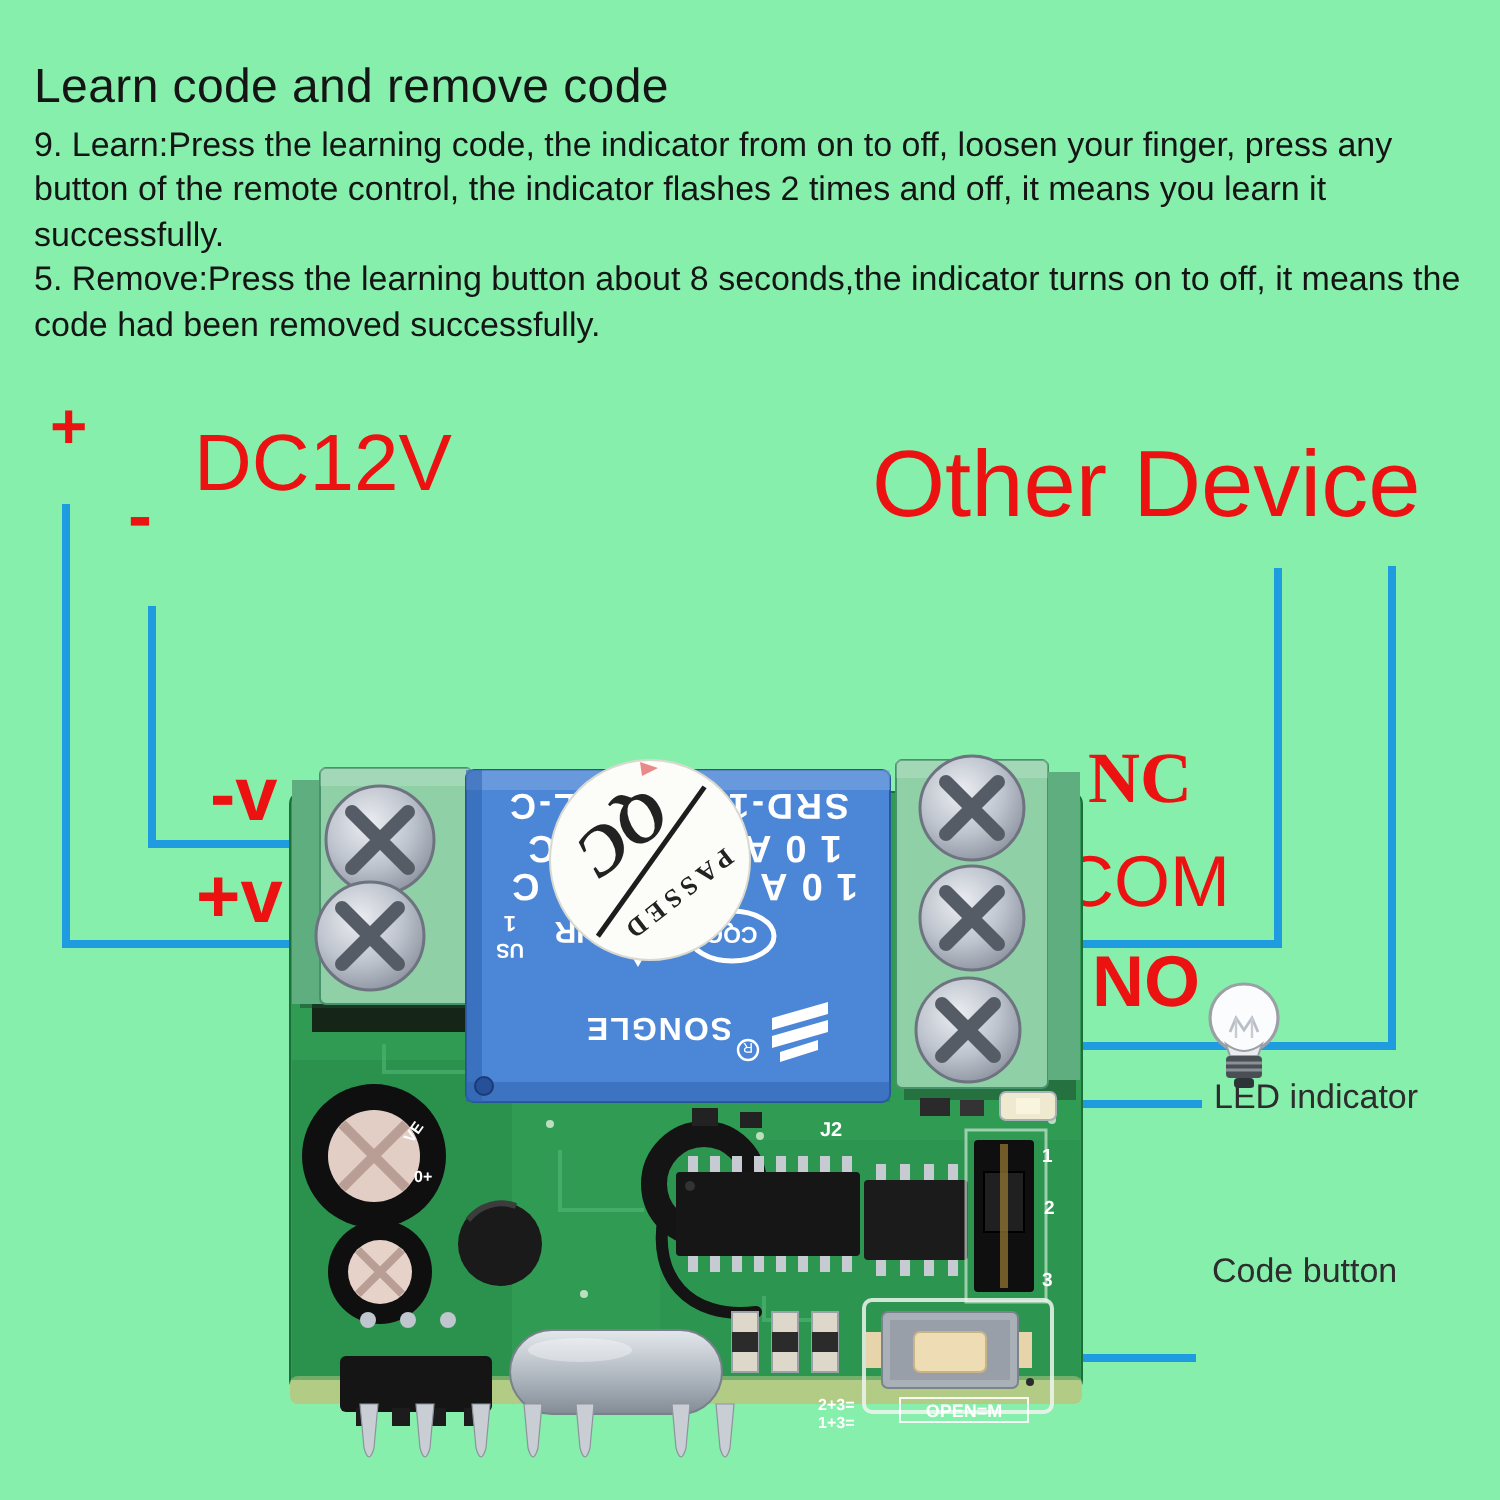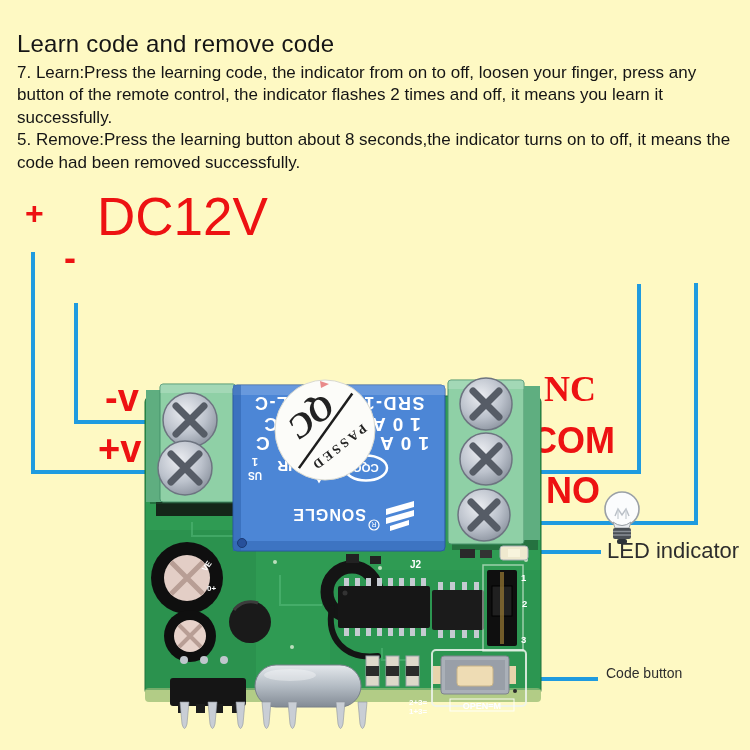--- a/index.html
+++ b/index.html
@@ -1,60 +1,61 @@
 <!DOCTYPE html>
 <html><head>
 <meta charset="utf-8">
 <style>
   html,body{margin:0;padding:0;background:#fff;}
-  .stage{position:relative;width:750px;height:750px;background:#fef9c3;overflow:hidden;
+  .stage{position:relative;width:750px;height:750px;background:#86efac;overflow:hidden;
          font-family:"Liberation Sans", sans-serif;}
   .title{position:absolute;left:17px;top:30px;font-size:24px;color:#151515;letter-spacing:.2px;}
   .instructions{position:absolute;left:17px;top:62px;width:724px;font-size:17px;
                 line-height:22.4px;color:#151515;}
   .red{position:absolute;color:#ed1212;white-space:nowrap;line-height:1;}
   .blk{position:absolute;color:#2d2d2d;white-space:nowrap;line-height:1;}
   .bline{position:absolute;background:#1f9bdf;}
   .abs{position:absolute;}
   svg text{font-family:"Liberation Sans", sans-serif;}
   svg .serif{font-family:"Liberation Serif", serif;}
 </style>
 </head>
 <body>
 
 <div class="stage">
 
   <div class="title">Learn code and remove code</div>
   <div class="instructions">
-    <div>7. Learn:Press the learning code, the indicator from on to off, loosen your finger, press any button of the remote control, the indicator flashes 2 times and off, it means you learn it successfully.</div>
+    <div>9. Learn:Press the learning code, the indicator from on to off, loosen your finger, press any button of the remote control, the indicator flashes 2 times and off, it means you learn it successfully.</div>
     <div>5. Remove:Press the learning button about 8 seconds,the indicator turns on to off, it means the code had been removed successfully.</div>
   </div>
 
   <div class="bline" style="left:31px;top:252px;width:4px;height:222px;"></div>
   <div class="bline" style="left:31px;top:470px;width:114px;height:4px;"></div>
   <div class="bline" style="left:74px;top:303px;width:4px;height:121px;"></div>
   <div class="bline" style="left:74px;top:420px;width:101px;height:4px;"></div>
   <div class="bline" style="left:637px;top:284px;width:4px;height:190px;"></div>
   <div class="bline" style="left:536px;top:470px;width:105px;height:4px;"></div>
   <div class="bline" style="left:694px;top:283px;width:4px;height:242px;"></div>
   <div class="bline" style="left:536px;top:521px;width:162px;height:4px;"></div>
   <div class="bline" style="left:527px;top:550px;width:74px;height:4px;"></div>
   <div class="bline" style="left:503px;top:677px;width:95px;height:4px;"></div>
 
   <span class="red" style="left:25px;top:197px;font-size:32px;font-weight:700;">+</span>
-  <span class="red" style="left:97px;top:190px;font-size:53px;">DC12V</span>
+  <span class="red" style="left:97px;top:212px;font-size:40px;">DC12V</span>
   <span class="red" style="left:64px;top:240px;font-size:36px;font-weight:700;">-</span>
+  <span class="red" style="left:436px;top:218px;font-size:47px;">Other Device</span>
   <span class="red" style="left:105px;top:379px;font-size:38px;font-weight:700;">-v</span>
   <span class="red" style="left:98px;top:430px;font-size:38px;font-weight:700;">+v</span>
   <span class="red" style="left:544px;top:371px;font-size:36px;font-weight:700;font-family:Liberation Serif, serif;">NC</span>
-  <span class="red" style="left:531px;top:423px;font-size:36px;font-weight:700;">COM</span>
+  <span class="red" style="left:531px;top:423px;font-size:36px;font-weight:400;">COM</span>
   <span class="red" style="left:546px;top:473px;font-size:36px;font-weight:700;text-align:right;">NO</span>
 
-  <span class="blk" style="left:607px;top:540px;font-size:22px;">LED indicator</span>
-  <span class="blk" style="left:606px;top:666px;font-size:14px;">Code button</span>
+  <span class="blk" style="left:607px;top:540px;font-size:17px;">LED indicator</span>
+  <span class="blk" style="left:606px;top:627px;font-size:17px;">Code button</span>
 
   <svg class="abs" style="left:130px;top:360px;" width="430" height="390" viewBox="0 0 430 390">
     <defs>
       <radialGradient id="screwG" cx="40%" cy="35%" r="75%">
         <stop offset="0" stop-color="#eceef2"></stop>
           <stop offset="0.55" stop-color="#bcc2cc"></stop>
           <stop offset="1" stop-color="#848c98"></stop>
       </radialGradient>
       <linearGradient id="metalH" x1="0" y1="0" x2="0" y2="1">
         <stop offset="0" stop-color="#e4e8ec"></stop>

